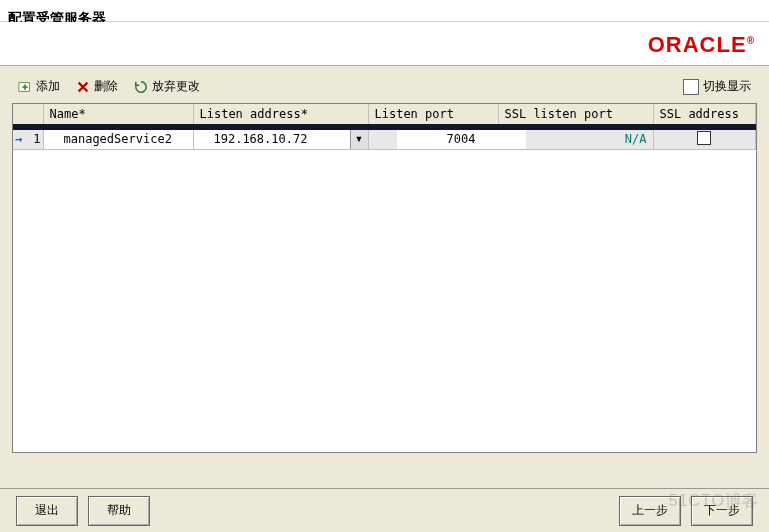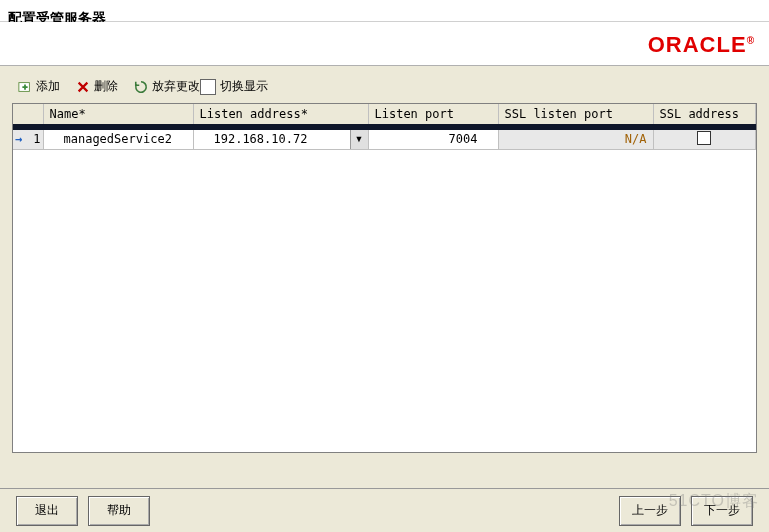--- a/index.html
+++ b/index.html
@@ -37,21 +37,21 @@
       letter-spacing: 1px;
     }
     .oracle-logo sup {
       font-size: 10px;
       vertical-align: super;
     }
     .toolbar {
       padding: 12px 18px 8px 18px;
       display: flex;
       align-items: center;
-      justify-content: flex-start;
+      justify-content: space-between;
     }
     .toolbar-left {
       display: flex;
       gap: 16px;
       align-items: center;
     }
     .tool-item {
       display: flex;
       align-items: center;
       gap: 4px;
@@ -131,24 +131,24 @@
     td .combo input { flex: 1; }
     td .combo .dropdown-btn {
       width: 18px;
       background: #e0e0e0;
       border-left: 1px solid #999;
       text-align: center;
       line-height: 18px;
       font-size: 9px;
       cursor: pointer;
     }
-    td .numeric-input { text-align: right; }
+    td .numeric-input { text-align: center; margin-left: 28px; }
     td.disabled-cell {
       background: #e8e8e8;
-      color: #a16207;
+      color: #0f766e;
       text-align: right;
       padding-right: 6px;
       font-family: monospace;
     }
     td.checkbox-cell {
       text-align: center;
       background: #e8e8e8;
     }
     td.checkbox-cell .cb {
       width: 14px; height: 14px;

